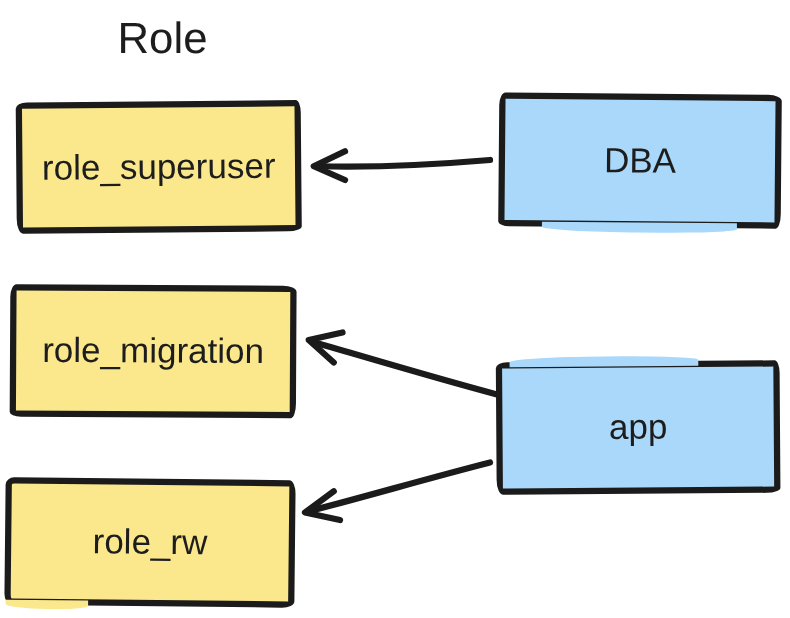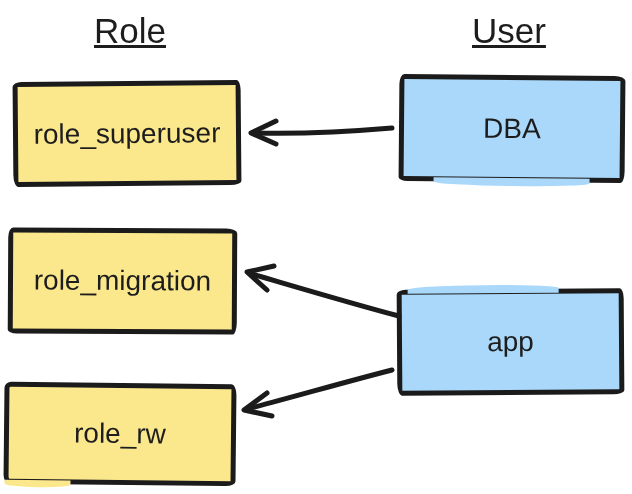--- a/index.html
+++ b/index.html
@@ -16,21 +16,20 @@
     overflow: hidden;
     color: #1d1d1d;
   }
   .col-header {
     position: absolute;
     font-size: 35px;
     font-weight: 400;
     color: #1d1d1d;
     line-height: 1;
     white-space: nowrap;
-    text-decoration: underline;
   }
   .col-header.role { left: 94px;  top: 13px; }
   .col-header.user { left: 472px; top: 13px; }
 
   .node {
     position: absolute;
     box-sizing: border-box;
     border: 5px solid #1b1b1b;
     display: flex;
     align-items: center;
@@ -93,21 +92,20 @@
     stroke-linejoin: round;
   }
 </style>
 </head>
 <body>
 
 <div class="canvas">
 
   <div class="col-header role">Role</div>
 
-  <div class="col-header user">User</div>
 
   <div class="node role-fill sketch-a n-superuser">
     <span>role_superuser</span>
   </div>
 
   <div class="node role-fill sketch-b n-migration">
     <span>role_migration</span>
   </div>
 
   <div class="node role-fill sketch-c n-rw">

